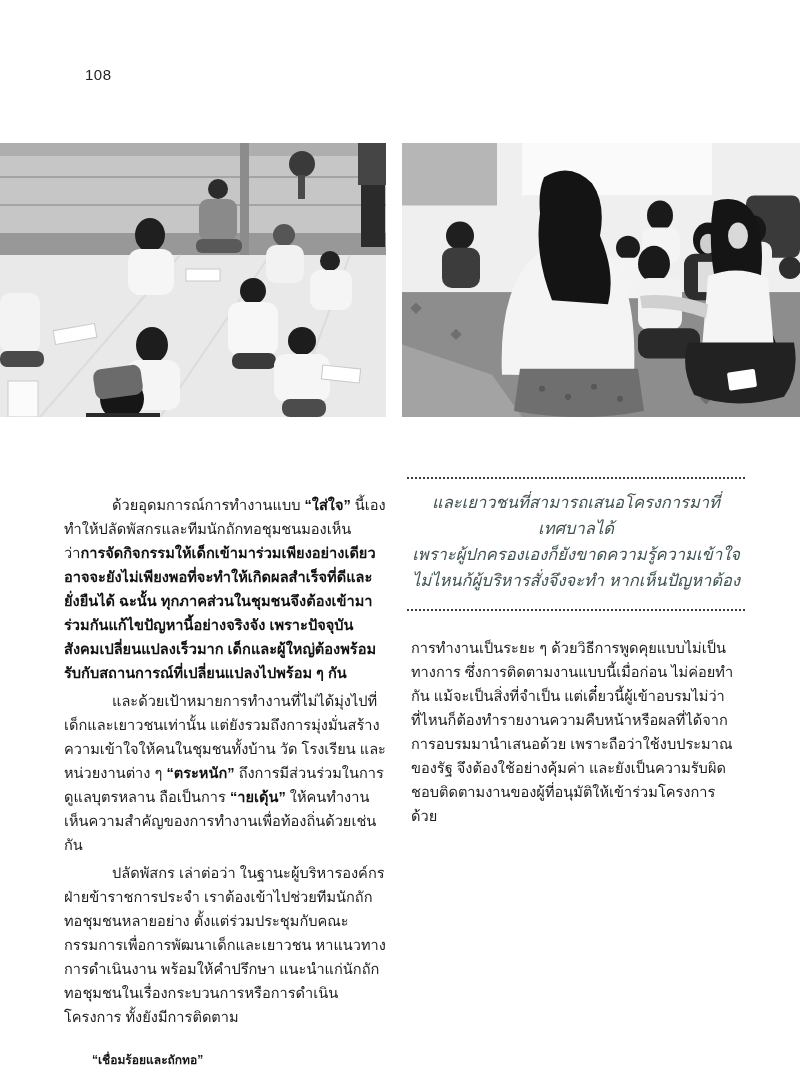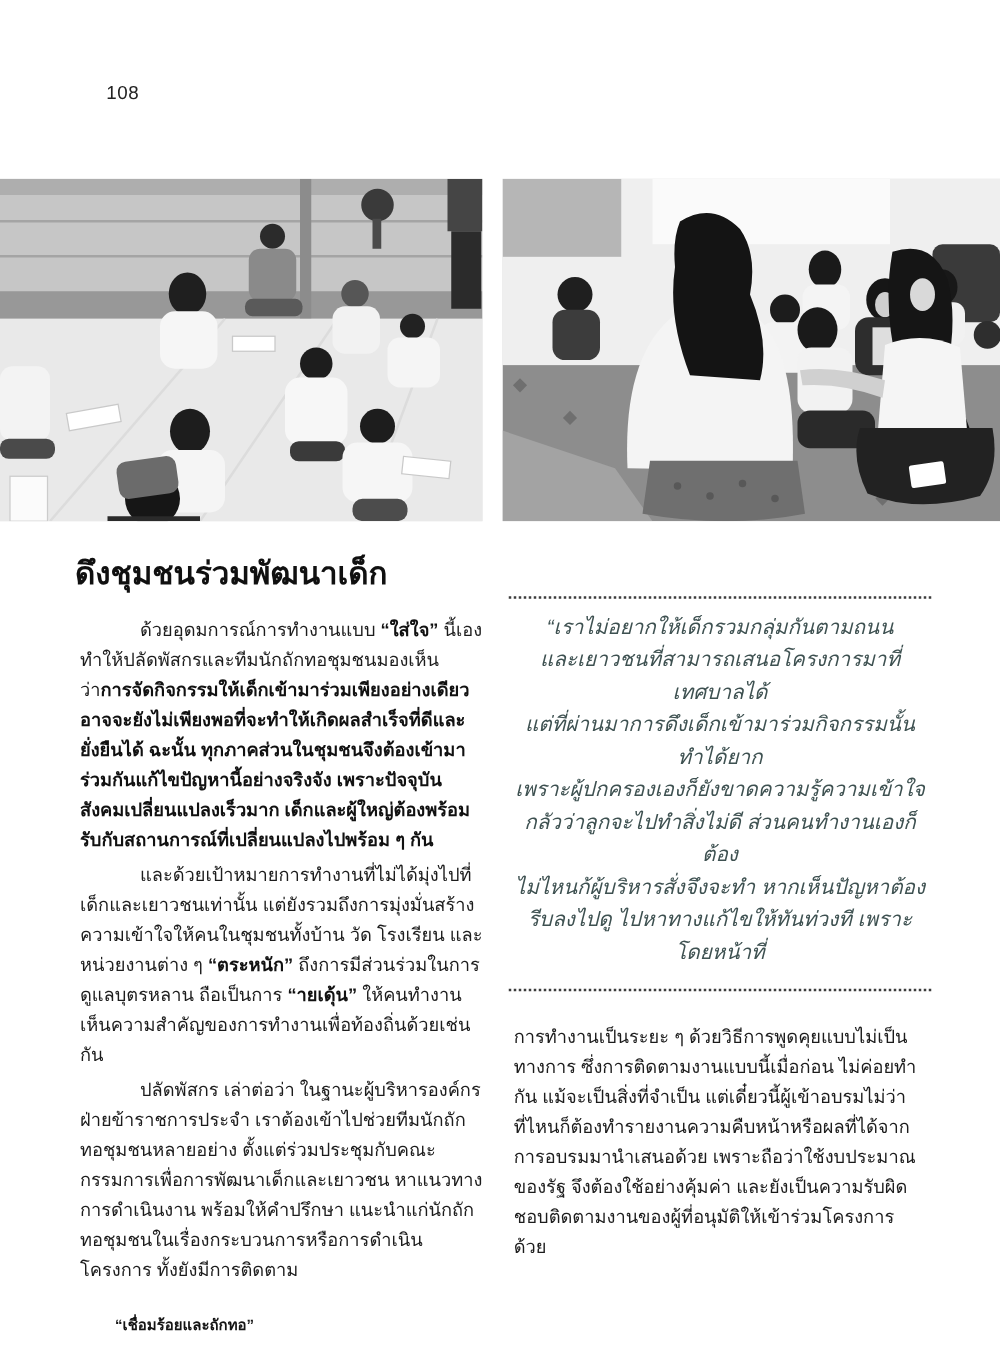--- a/index.html
+++ b/index.html
@@ -161,36 +161,31 @@
 
       <path d="M312 58 Q344 48 356 80 Q364 110 356 150 L378 210 L330 214 L316 150 Q304 100 312 58 Z" fill="#151515"></path>
       <ellipse cx="336" cy="92" rx="10" ry="13" fill="#d9d9d9"></ellipse>
       <path d="M306 132 Q336 120 366 134 L372 204 L300 204 Z" fill="#f5f5f5"></path>
       <path d="M286 198 L392 198 Q398 230 382 252 Q330 266 292 250 Q278 222 286 198 Z" fill="#222222"></path>
       <path d="M306 160 Q268 148 238 152 L240 164 Q272 162 304 174 Z" fill="#d0d0d0"></path>
       <rect x="326" y="226" width="28" height="18" rx="2" fill="#ffffff" transform="rotate(-8 340 235)"></rect>
     </svg>
   </div>
 
-  <h1 class="heading">ดึงชุมชนร่วมพัฒนาเด็ก</h1>
 
   <div class="col col-left">
     <p class="para indent"><span>ด้วยอุดมการณ์การทำงานแบบ </span><b>“ใส่ใจ”</b><span> นี้เอง ทำให้ปลัดพัสกรและทีมนักถักทอชุมชนมองเห็นว่า</span><b>การจัดกิจกรรมให้เด็กเข้ามาร่วมเพียงอย่างเดียวอาจจะยังไม่เพียงพอที่จะทำให้เกิดผลสำเร็จที่ดีและยั่งยืนได้ ฉะนั้น ทุกภาคส่วนในชุมชนจึงต้องเข้ามาร่วมกันแก้ไขปัญหานี้อย่างจริงจัง เพราะปัจจุบันสังคมเปลี่ยนแปลงเร็วมาก เด็กและผู้ใหญ่ต้องพร้อมรับกับสถานการณ์ที่เปลี่ยนแปลงไปพร้อม ๆ กัน</b></p>
     <p class="para indent"><span>และด้วยเป้าหมายการทำงานที่ไม่ได้มุ่งไปที่เด็กและเยาวชนเท่านั้น แต่ยังรวมถึงการมุ่งมั่นสร้างความเข้าใจให้คนในชุมชนทั้งบ้าน วัด โรงเรียน และหน่วยงานต่าง ๆ </span><b>“ตระหนัก”</b><span> ถึงการมีส่วนร่วมในการดูแลบุตรหลาน ถือเป็นการ </span><b>“ายเดุ้น”</b><span> ให้คนทำงานเห็นความสำคัญของการทำงานเพื่อท้องถิ่นด้วยเช่นกัน</span></p>
     <p class="para indent"><span>ปลัดพัสกร เล่าต่อว่า ในฐานะผู้บริหารองค์กรฝ่ายข้าราชการประจำ เราต้องเข้าไปช่วยทีมนักถักทอชุมชนหลายอย่าง ตั้งแต่ร่วมประชุมกับคณะกรรมการเพื่อการพัฒนาเด็กและเยาวชน หาแนวทางการดำเนินงาน พร้อมให้คำปรึกษา แนะนำแก่นักถักทอชุมชนในเรื่องกระบวนการหรือการดำเนินโครงการ ทั้งยังมีการติดตาม</span></p>
   </div>
 
   <div class="col col-right">
     <div class="pull-quote">
-      <div class="quote-line">“เราไม่อยากให้เด็กรวมกลุ่มกันตามถนน</div>
       <div class="quote-line">และเยาวชนที่สามารถเสนอโครงการมาที่เทศบาลได้</div>
-      <div class="quote-line">แต่ที่ผ่านมาการดึงเด็กเข้ามาร่วมกิจกรรมนั้นทำได้ยาก</div>
       <div class="quote-line">เพราะผู้ปกครองเองก็ยังขาดความรู้ความเข้าใจ</div>
-      <div class="quote-line">กลัวว่าลูกจะไปทำสิ่งไม่ดี ส่วนคนทำงานเองก็ต้อง</div>
       <div class="quote-line">ไม่ไหนก้ผู้บริหารสั่งจึงจะทำ หากเห็นปัญหาต้อง</div>
-      <div class="quote-line">รีบลงไปดู ไปหาทางแก้ไขให้ทันท่วงที เพราะโดยหน้าที่</div>
     </div>
     <p class="para"><span>การทำงานเป็นระยะ ๆ ด้วยวิธีการพูดคุยแบบไม่เป็นทางการ ซึ่งการติดตามงานแบบนี้เมื่อก่อน ไม่ค่อยทำกัน แม้จะเป็นสิ่งที่จำเป็น แต่เดี๋ยวนี้ผู้เข้าอบรมไม่ว่า ที่ไหนก็ต้องทำรายงานความคืบหน้าหรือผลที่ได้จากการอบรมมานำเสนอด้วย เพราะถือว่าใช้งบประมาณของรัฐ จึงต้องใช้อย่างคุ้มค่า และยังเป็นความรับผิดชอบติดตามงานของผู้ที่อนุมัติให้เข้าร่วมโครงการด้วย</span></p>
   </div>
 
   <div class="footer">“เชื่อมร้อยและถักทอ”</div>
 
 </div>
 
 </body></html>

